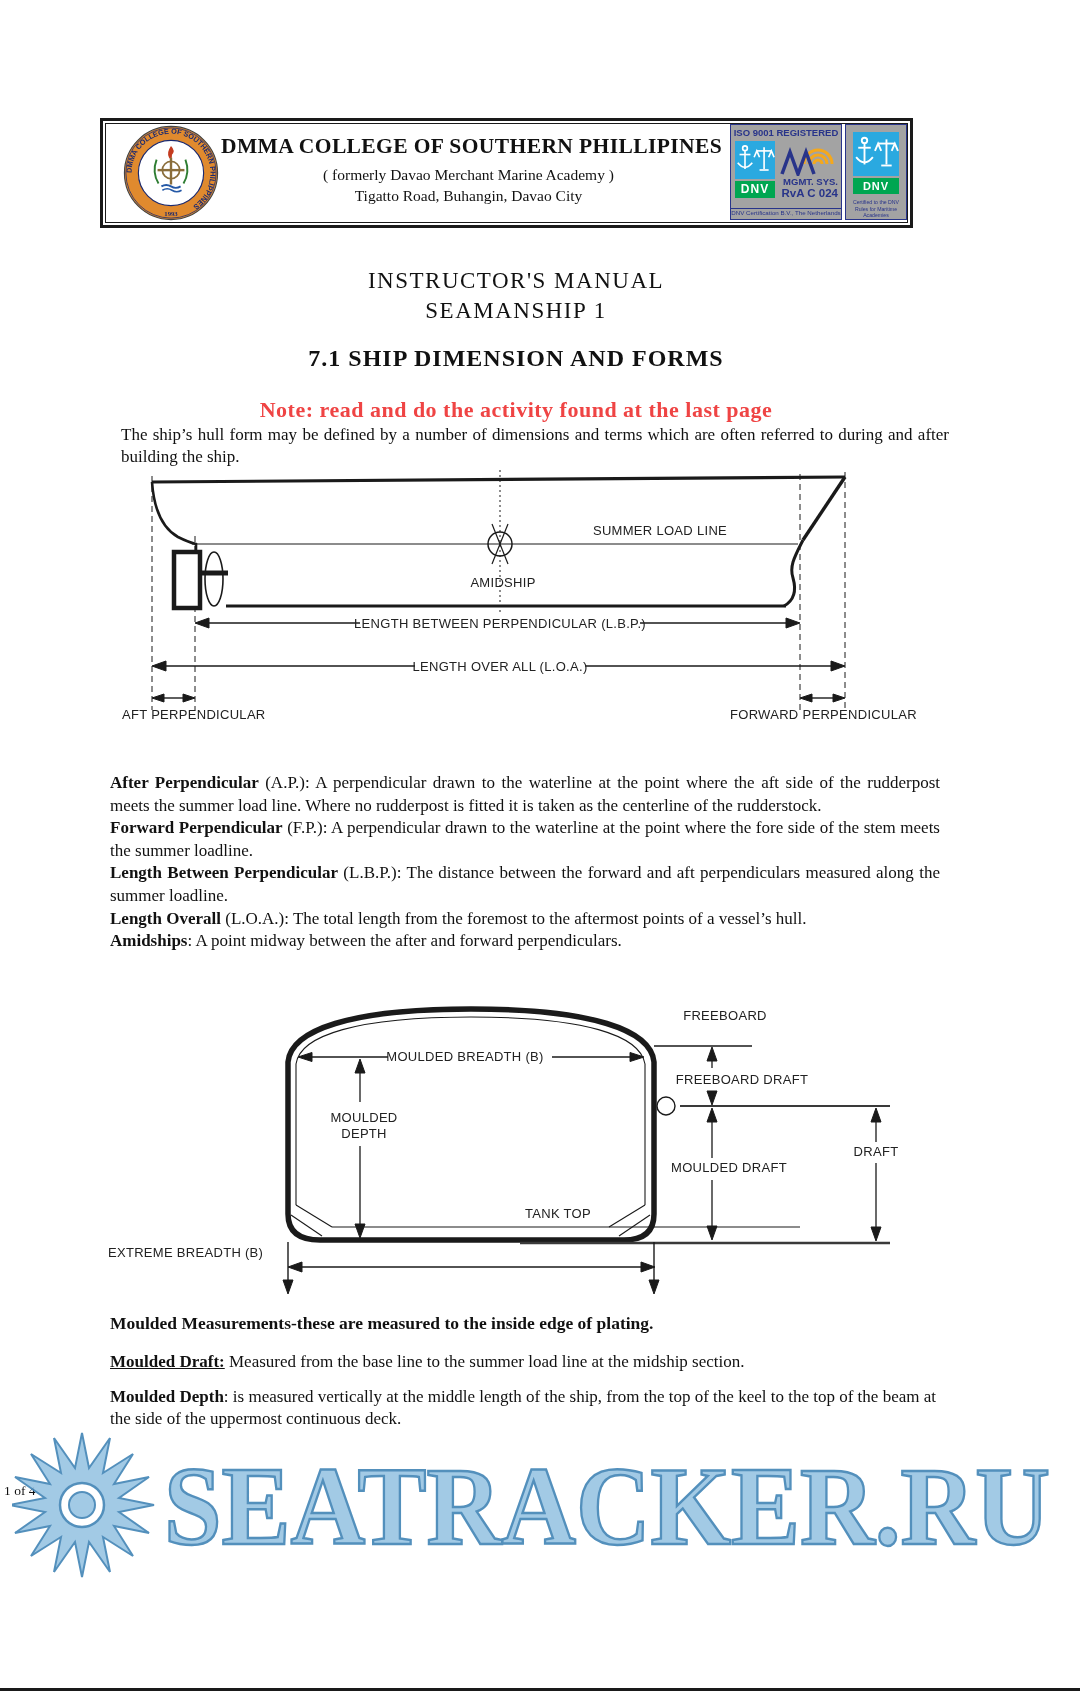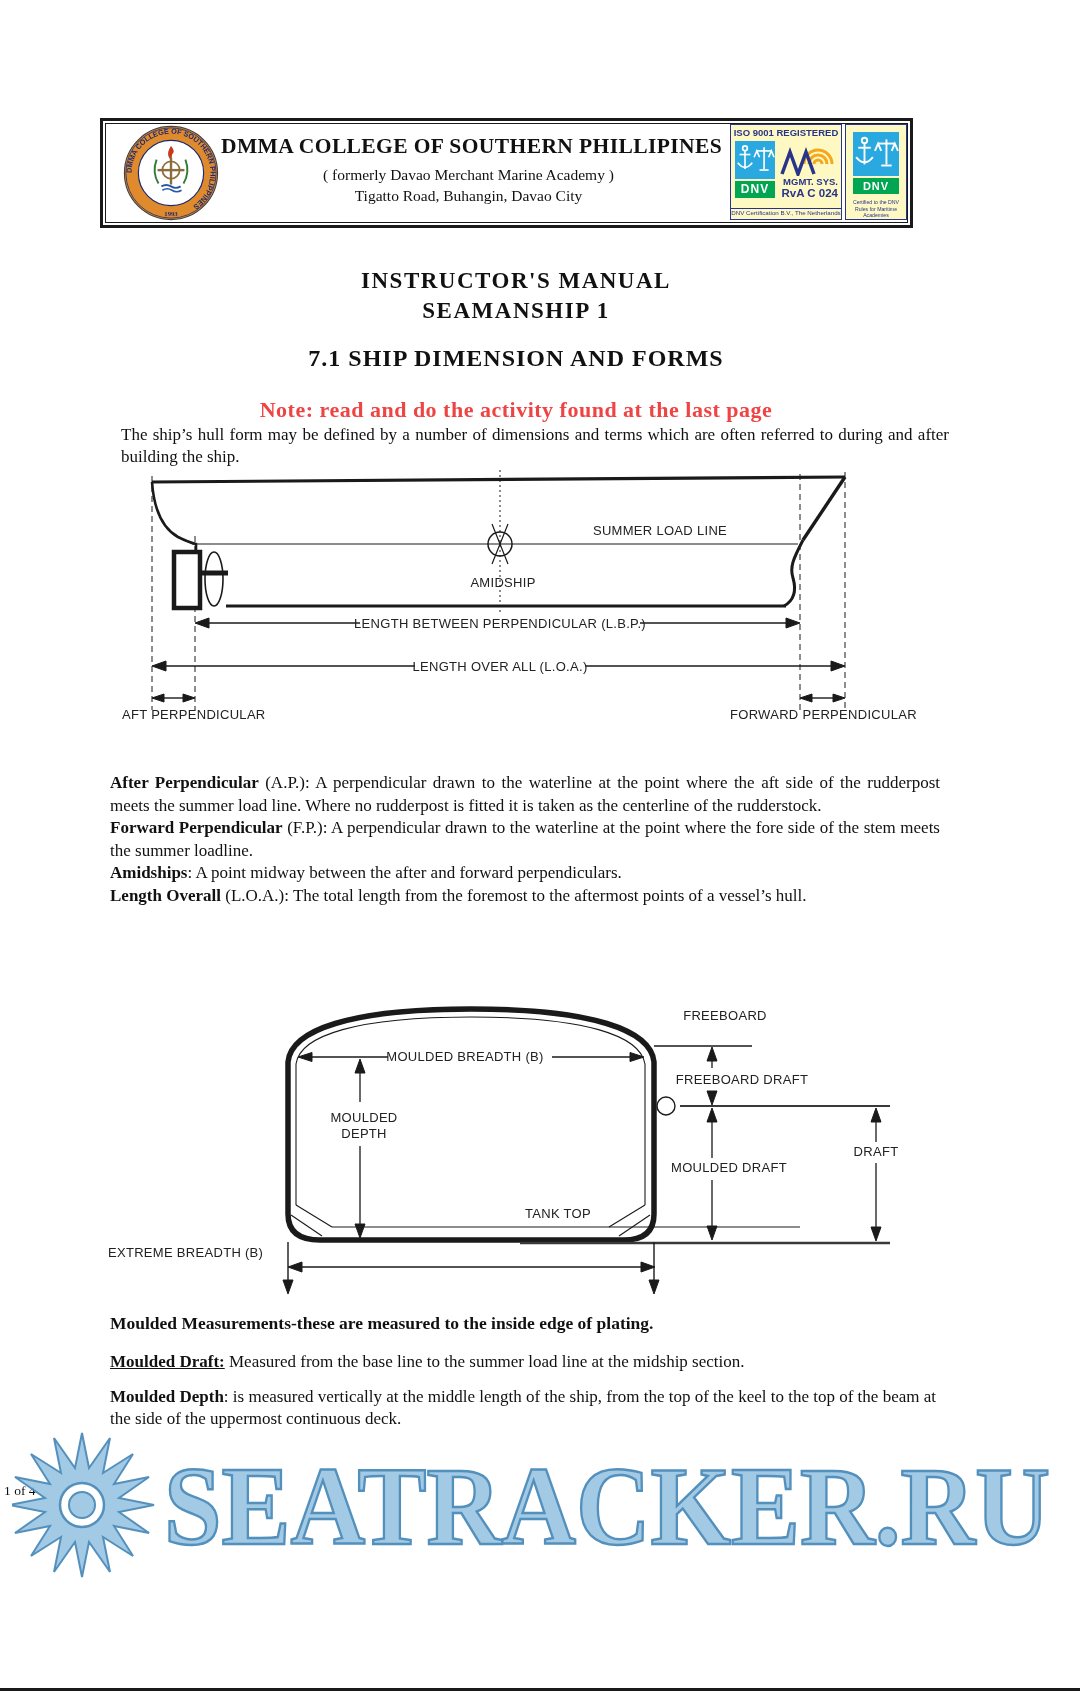--- a/index.html
+++ b/index.html
@@ -7,38 +7,38 @@
 
   
   .header-box{position:absolute;left:100px;top:118px;width:813px;height:110px;border:3px solid #1a1a1a;box-sizing:border-box;background:#fff;}
   .header-inner{position:absolute;left:2px;top:2px;right:2px;bottom:2px;border:1px solid #1a1a1a;}
   .seal{position:absolute;left:20px;top:4px;width:96px;height:96px;}
   .college{position:absolute;left:118px;top:13px;width:495px;text-align:center;}
   .college-name{font-size:21.5px;font-weight:bold;letter-spacing:.4px;white-space:nowrap;}
   .college-former{font-size:15.5px;margin-top:7px;}
   .college-address{font-size:15.5px;margin-top:3px;}
   .badges{position:absolute;right:3px;top:3px;height:96px;display:flex;gap:3px;}
-  .badge{position:relative;border:1px solid #28348A;background:#fef9c3;box-sizing:border-box;height:96px;}
+  .badge{position:relative;border:1px solid #28348A;background:#a3a3a3;box-sizing:border-box;height:96px;}
   .badge-iso{width:112px;}
   .badge-dnv2{width:62px;}
   .iso-title{font-family:"Liberation Sans",sans-serif;font-weight:bold;font-size:9.5px;color:#28348A;text-align:center;padding-top:2px;white-space:nowrap;}
   .iso-blue{position:absolute;left:4px;top:16px;width:40px;height:38px;background:#2AA9E0;}
   .iso-green{position:absolute;left:4px;top:56px;width:40px;height:17px;background:#00A651;color:#fff;font-family:"Liberation Sans",sans-serif;font-weight:bold;font-size:12px;text-align:center;line-height:17px;letter-spacing:1px;}
   .iso-rva{position:absolute;left:47px;top:15px;width:60px;height:36px;}
   .iso-mgmt{position:absolute;right:3px;top:52px;text-align:right;color:#28348A;font-family:"Liberation Sans",sans-serif;font-weight:bold;line-height:1.05;}
   .iso-mgmt .mgmt{font-size:9.5px;}
   .iso-mgmt .rva-code{font-size:11.5px;}
   .iso-footer{position:absolute;left:0;right:0;bottom:0;height:10px;border-top:1px solid #28348A;font-family:"Liberation Sans",sans-serif;font-size:6.2px;color:#28348A;text-align:center;white-space:nowrap;overflow:hidden;}
   .b2-blue{position:absolute;left:7px;top:7px;width:46px;height:44px;background:#2AA9E0;}
   .b2-green{position:absolute;left:7px;top:53px;width:46px;height:16px;background:#00A651;color:#fff;font-family:"Liberation Sans",sans-serif;font-weight:bold;font-size:11px;text-align:center;line-height:16px;letter-spacing:1px;}
   .b2-caption{position:absolute;left:1px;right:1px;bottom:1px;font-family:"Liberation Sans",sans-serif;font-size:5.2px;color:#28348A;text-align:center;line-height:1.2;}
 
   
   .titles{position:absolute;left:100px;top:268px;width:832px;text-align:center;}
-  .t1,.t2{font-size:23px;font-weight:bold;letter-spacing:1.5px;}
+  .t1,.t2{font-size:23px;font-weight:normal;letter-spacing:1.5px;}
   .t2{margin-top:4px;}
   .t3{font-size:24px;font-weight:bold;letter-spacing:1px;margin-top:21px;}
   .note{margin-top:25px;color:#ef4444;font-size:22px;font-weight:bold;letter-spacing:.5px;}
 
   .intro{position:absolute;left:121px;top:424px;width:828px;font-size:17px;line-height:1.32;text-align:justify;margin:0;}
 
   
   .d1{position:absolute;left:110px;top:466px;width:845px;height:268px;}
   .d2{position:absolute;left:100px;top:1000px;width:880px;height:300px;}
   .dimtext{font-family:"Liberation Sans",sans-serif;font-size:13px;fill:#222;letter-spacing:.3px;}
@@ -202,22 +202,23 @@
     <text class="dimtext" x="393" y="121" text-anchor="middle">AMIDSHIP</text>
     <text class="dimtext" x="390" y="162" text-anchor="middle">LENGTH BETWEEN PERPENDICULAR (L.B.P.)</text>
     <text class="dimtext" x="390" y="205" text-anchor="middle">LENGTH OVER ALL (L.O.A.)</text>
     <text class="dimtext" x="12" y="253">AFT PERPENDICULAR</text>
     <text class="dimtext" x="620" y="253">FORWARD PERPENDICULAR</text>
   </svg>
 
   <div class="defs">
     <p><b>After Perpendicular</b><span> (A.P.): A perpendicular drawn to the waterline at the point where the aft side of the rudderpost meets the summer load line. Where no rudderpost is fitted it is taken as the centerline of the rudderstock.</span></p>
     <p><b>Forward Perpendicular</b><span> (F.P.): A perpendicular drawn to the waterline at the point where the fore side of the stem meets the summer loadline.</span></p>
+    <p><b>Length Between Perpendicular</b><span> (L.B.P.): The distance between the forward and aft perpendiculars measured along the summer loadline.</span></p>
+    <p><b>Length Overall</b><span> (L.O.A.): The total length from the foremost to the aftermost points of a vessel’s hull.</span></p>
     <p><b>Amidships</b><span>:  A point midway between the after and forward perpendiculars.</span></p>
-    <p><b>Length Overall</b><span> (L.O.A.): The total length from the foremost to the aftermost points of a vessel’s hull.</span></p>
   </div>
 
   <svg class="d2" viewBox="0 0 880 300">
     <g stroke="#1a1a1a" fill="none">
       <path d="M188,62 C191,30 250,9 371,9 C492,9 551,30 554,62 L554,214 Q554,240 524,240 L220,240 Q188,240 188,214 Z" stroke-width="5.5"></path>
       <path d="M196,64 C200,35 258,17 371,17 C484,17 540,35 545,64" stroke-width="1.1"></path>
       <line x1="196" y1="64" x2="196" y2="205" stroke-width="1.1"></line>
       <line x1="545" y1="64" x2="545" y2="205" stroke-width="1.1"></line>
       <line x1="196" y1="205" x2="232" y2="227" stroke-width="1.1"></line>
       <line x1="545" y1="205" x2="509" y2="227" stroke-width="1.1"></line>

